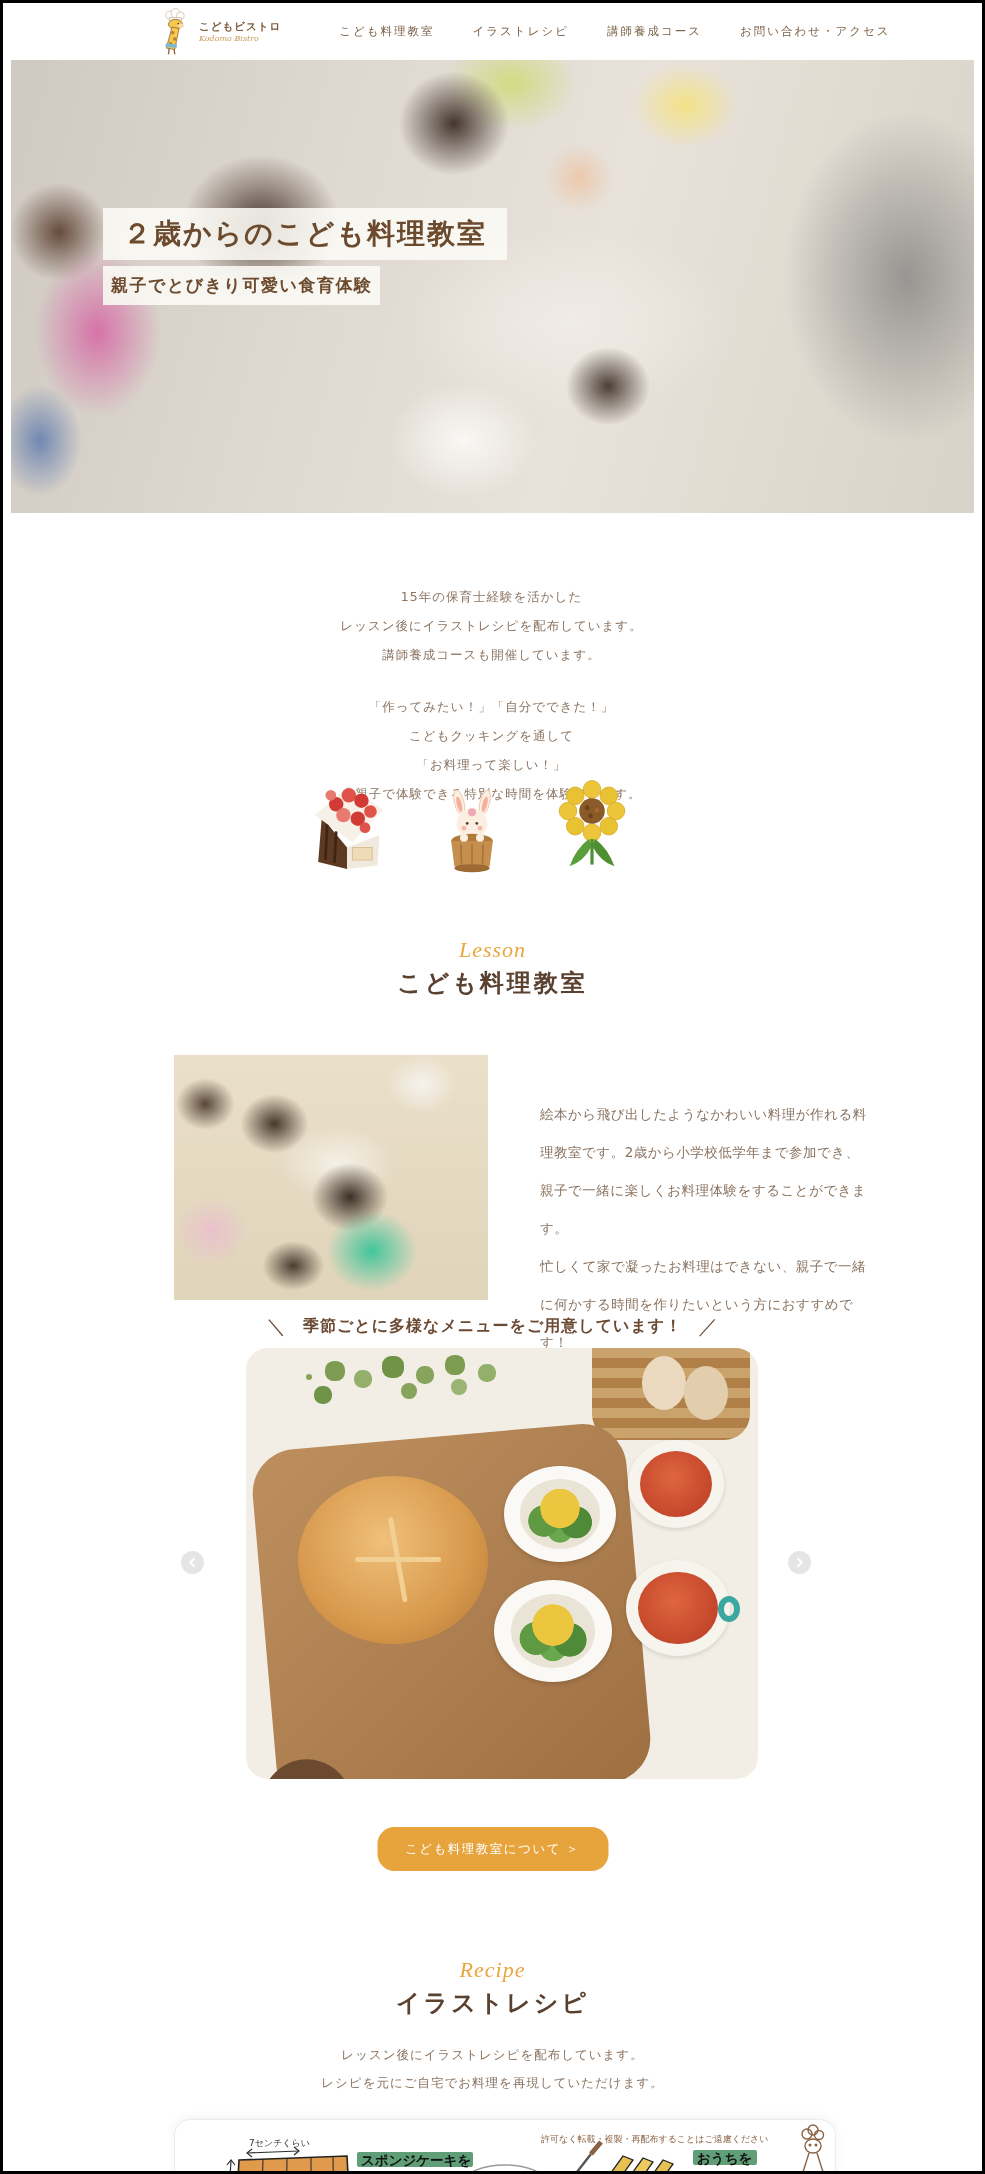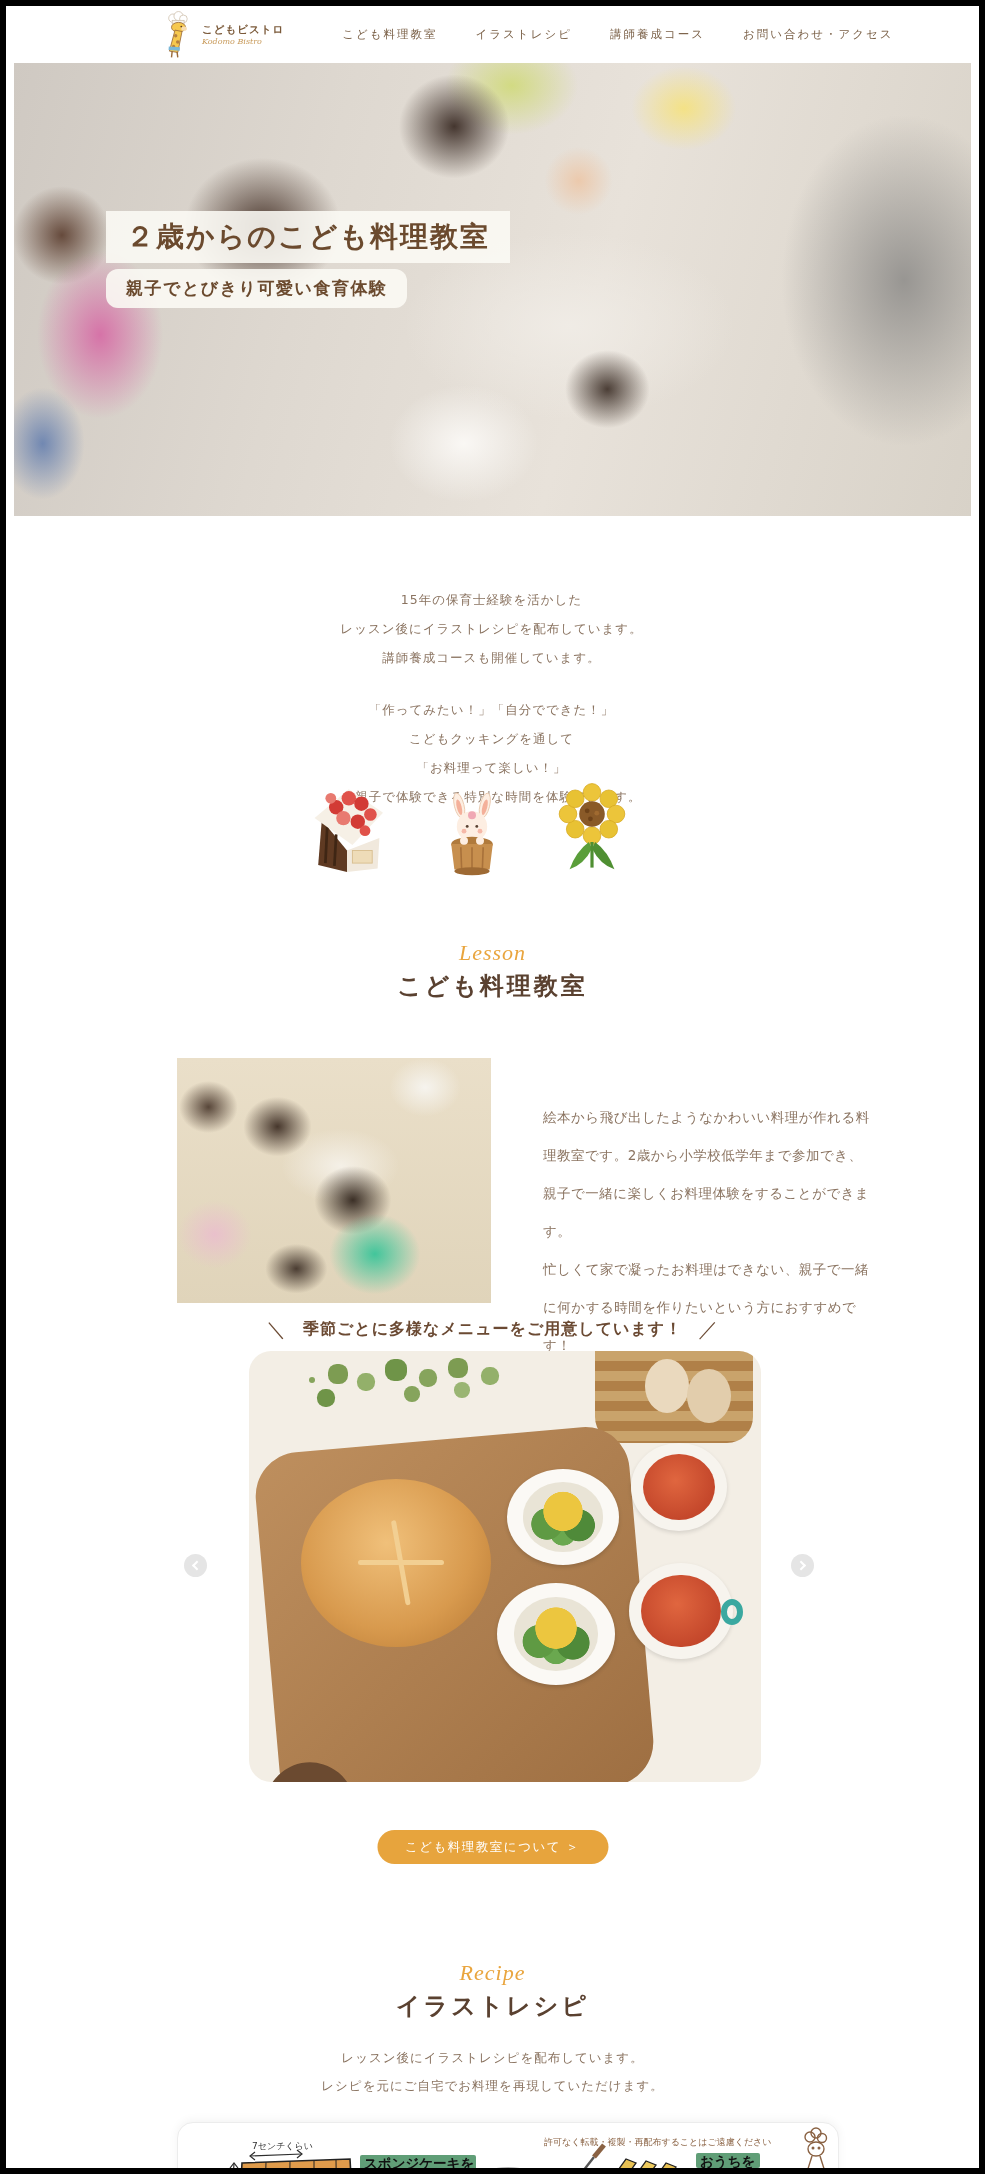--- a/index.html
+++ b/index.html
@@ -1,18 +1,18 @@
 <!DOCTYPE html>
 <html><head>
 <meta charset="utf-8">
 <style>
   * { margin:0; padding:0; box-sizing:border-box; }
   body { background:#f2f2f2; font-family:"DejaVu Sans","Liberation Sans",sans-serif; }
   .page{ position:relative; width:985px; height:2174px; margin:0 auto; background:#fff;
-         border:6px solid #000000; overflow:hidden; }
+         border:3px solid #000000; overflow:hidden; }
 
   
   .header{ position:absolute; top:0; left:0; right:0; height:57px; background:#fff;
            display:flex; align-items:center; padding-left:148px; z-index:5;}
   .logo{ display:flex; align-items:center; gap:6px; cursor:pointer;}
   .logo-txt .jp{ font-size:10.5px; font-weight:bold; color:#7b5a3a; letter-spacing:1px;}
   .logo-txt .en{ font-size:8px; font-style:italic; color:#c89a5a;
                  font-family:"DejaVu Serif","Liberation Serif",serif;}
   .nav{ display:flex; gap:38px; margin-left:58px;}
   .nav-item{ font-size:11.5px; letter-spacing:2px; color:#7b6148; cursor:pointer; white-space:nowrap;}
@@ -29,21 +29,21 @@
       radial-gradient(75px 60px at 70% 10%, rgba(246,226,120,.85), rgba(246,226,120,0) 70%),
       radial-gradient(170px 230px at 93% 48%, rgba(148,146,143,.95), rgba(148,146,143,0) 72%),
       radial-gradient(120px 95px at 47% 84%, rgba(250,248,245,.98), rgba(250,248,245,0) 62%),
       radial-gradient(65px 60px at 62% 72%, rgba(58,44,36,.9), rgba(58,44,36,0) 65%),
       radial-gradient(230px 130px at 58% 58%, rgba(240,236,230,.95), rgba(240,236,230,0) 72%),
       radial-gradient(60px 80px at 3% 84%, rgba(88,118,172,.8), rgba(88,118,172,0) 70%),
       linear-gradient(105deg,#cfc9c2 0%,#ded8d0 32%,#e8e2da 60%,#d8d2c8 100%);
   }
   .hero-box{ position:absolute; left:92px; background:rgba(252,250,245,.88); color:#6b4a2e; }
   .hero-title{ top:148px; font-size:28px; font-weight:bold; letter-spacing:2px; padding:7px 20px;}
-  .hero-sub{ top:206px; font-size:17px; font-weight:bold; letter-spacing:1.5px; padding:8px 20px;border-radius:12px;}
+  .hero-sub{ top:206px; font-size:17px; font-weight:bold; letter-spacing:1.5px; padding:8px 8px;}
 
   
   .intro{ position:absolute; top:556px; left:0; right:2px; text-align:center;
           font-size:12.5px; letter-spacing:1px; color:#8a7360; line-height:29px;}
   .intro p{ margin-bottom:23px;}
 
   
   .gallery{ position:absolute; top:772px; left:0; right:0; display:flex;
             justify-content:center; align-items:flex-end; gap:48px; transform:translateX(-26px);}
 
@@ -116,21 +116,21 @@
   .nav-circle{ position:absolute; width:23px; height:23px; border-radius:50%; background:#e5e5e5;
                display:flex; align-items:center; justify-content:center; cursor:pointer; z-index:4;}
   .nav-prev{ left:178px; top:1548px;}
   .nav-next{ left:785px; top:1548px;}
   .chev{ width:7px; height:7px; border-left:2.5px solid #fff; border-bottom:2.5px solid #fff;}
   .chev.left{ transform:rotate(45deg) translate(1px,-1px);}
   .chev.right{ transform:rotate(-135deg) translate(1px,-1px);}
 
   
   .cta{ position:absolute; top:1824px; left:50%; transform:translateX(-50%);
-        height:34px; padding:0 28px; border-radius:17px; background:#e7a43d; color:#fff;
+        height:44px; padding:0 28px; border-radius:17px; background:#e7a43d; color:#fff;
         font-size:12.5px; letter-spacing:1.5px; display:flex; align-items:center; cursor:pointer;
         white-space:nowrap; border:none;}
 
   
   .recipe-lines{ position:absolute; top:2038px; left:0; right:0; text-align:center;
                  font-size:12.5px; color:#8a7360; line-height:28px; letter-spacing:1px;}
   .bottom-strip{ position:absolute; left:0; right:0; top:2168px; height:6px; background:#cfcecd; z-index:1;}
   .recipe-card{ position:absolute; left:171px; top:2116px; width:662px; height:120px; background:#fff;
                 border:1px solid #ececec; border-radius:16px 16px 0 0;
                 box-shadow:0 -2px 10px rgba(0,0,0,.05); z-index:2; overflow:hidden;}

